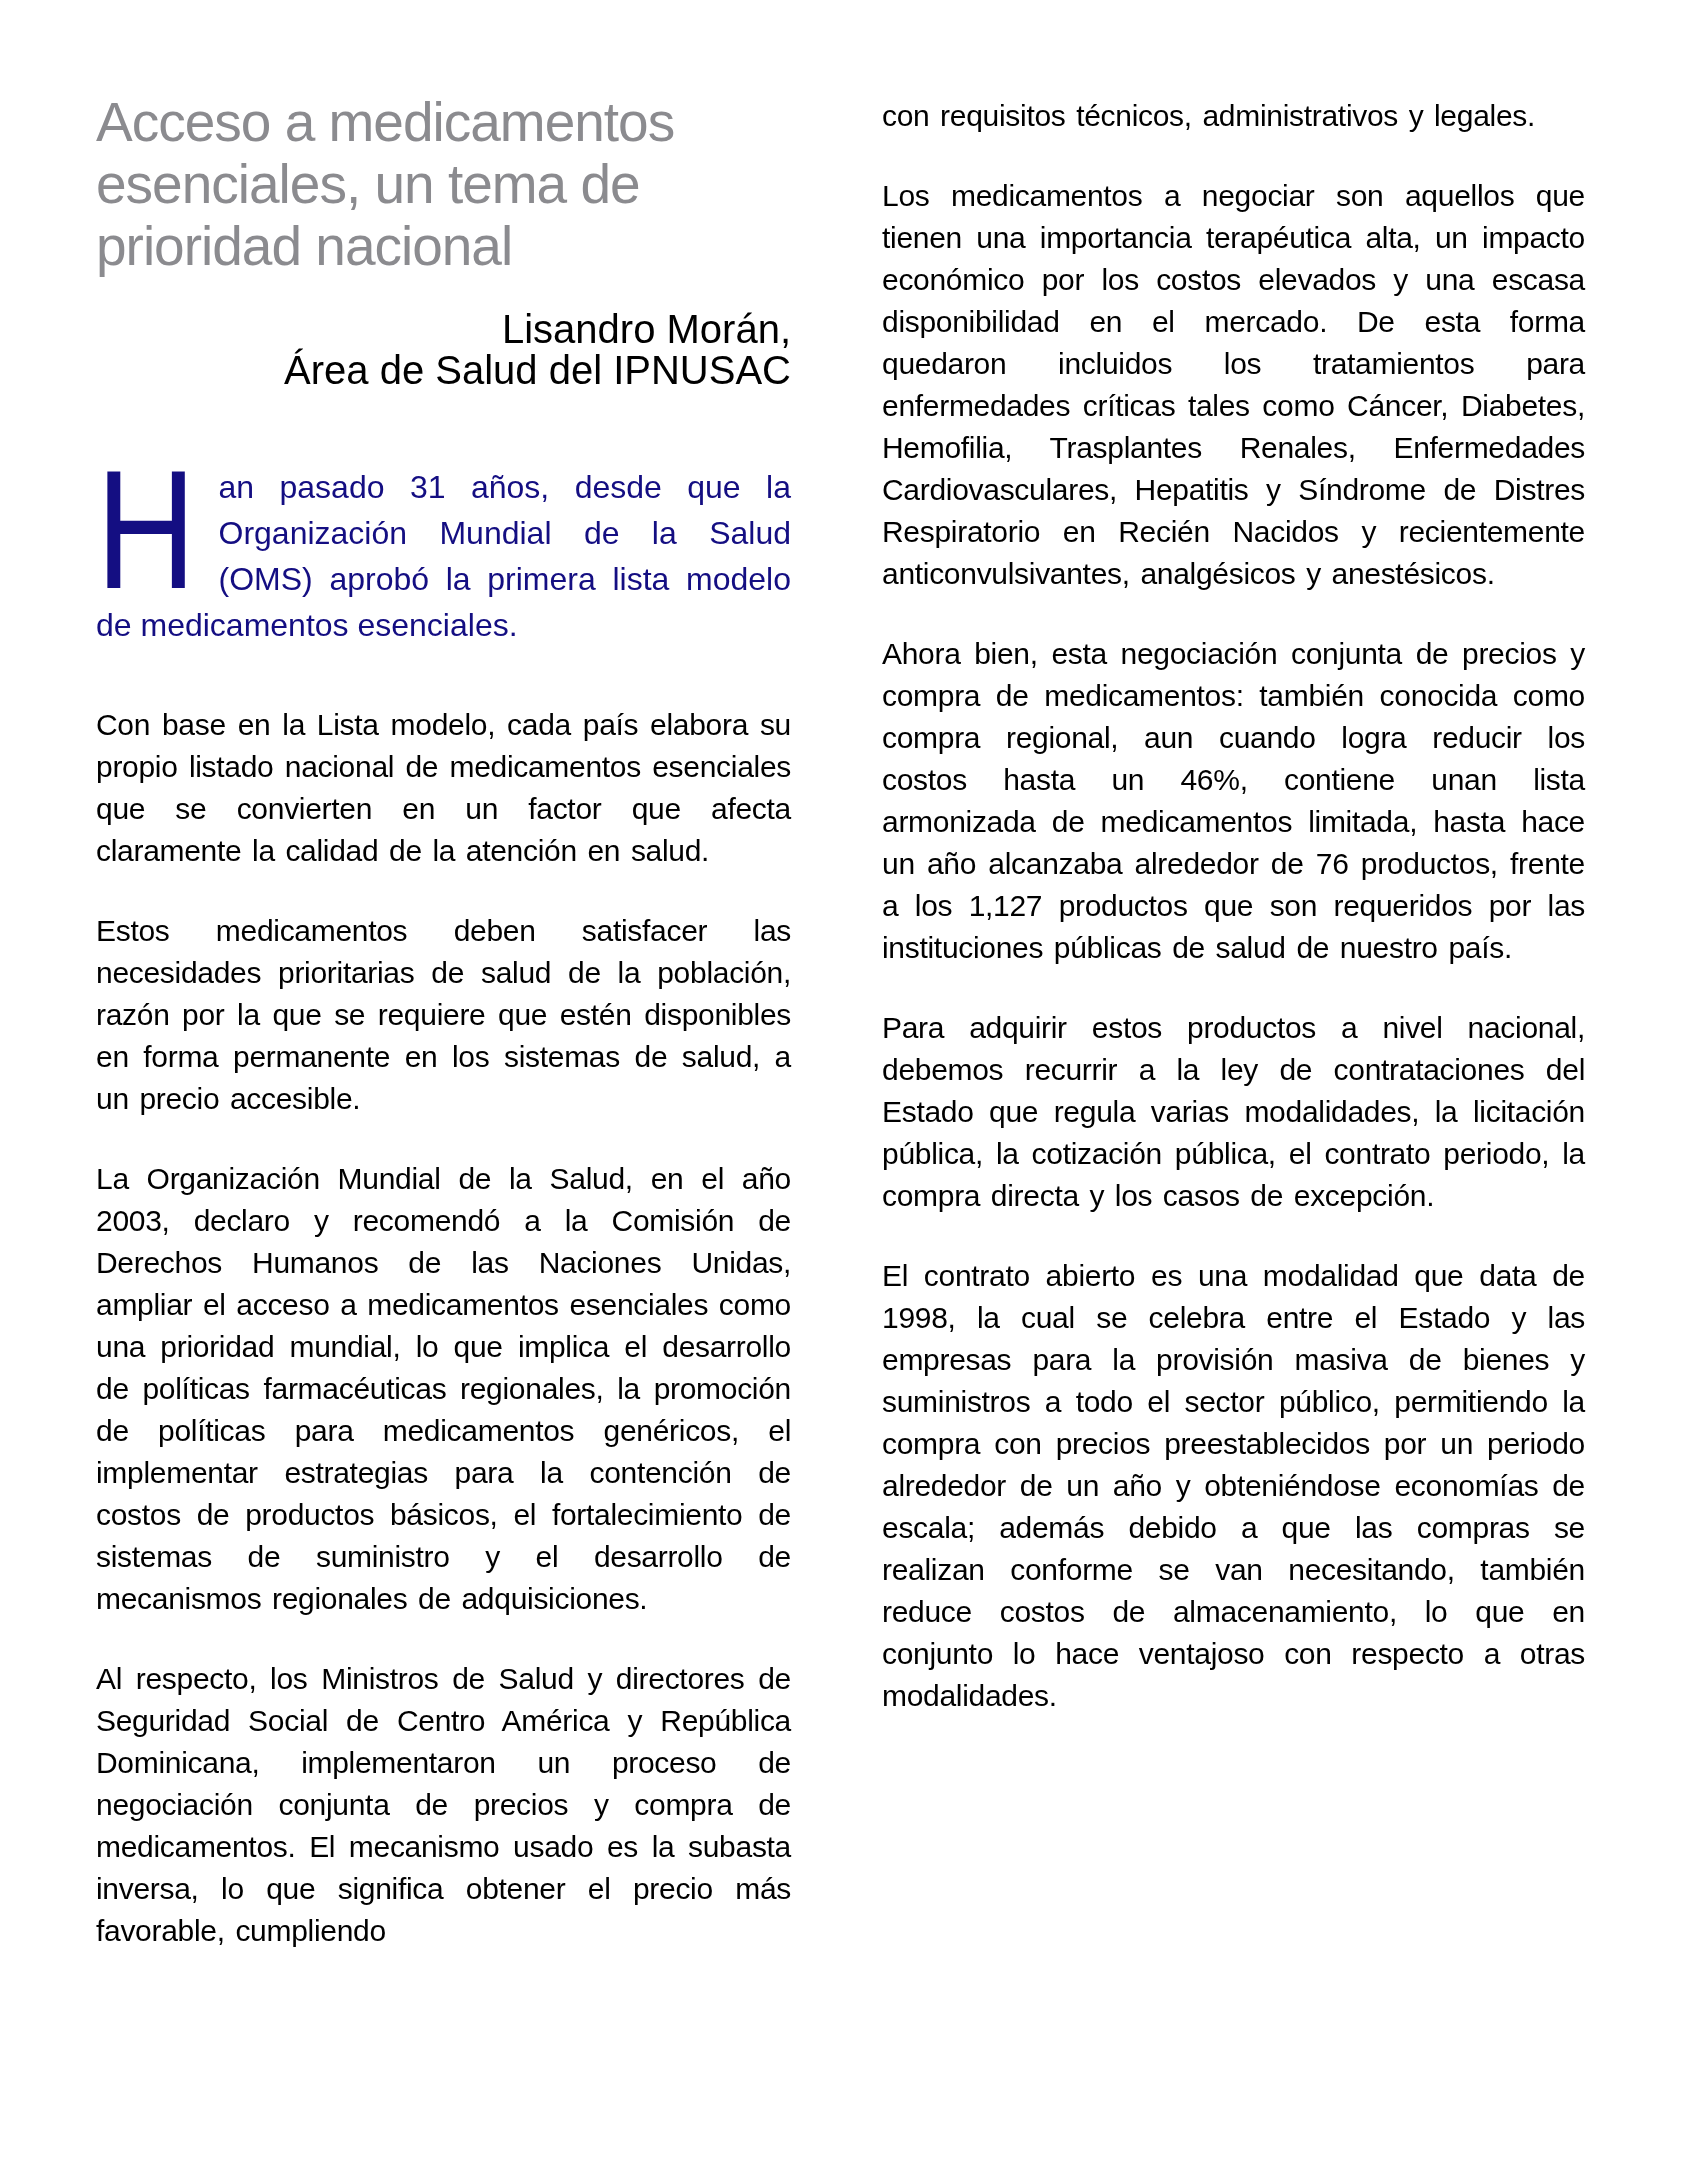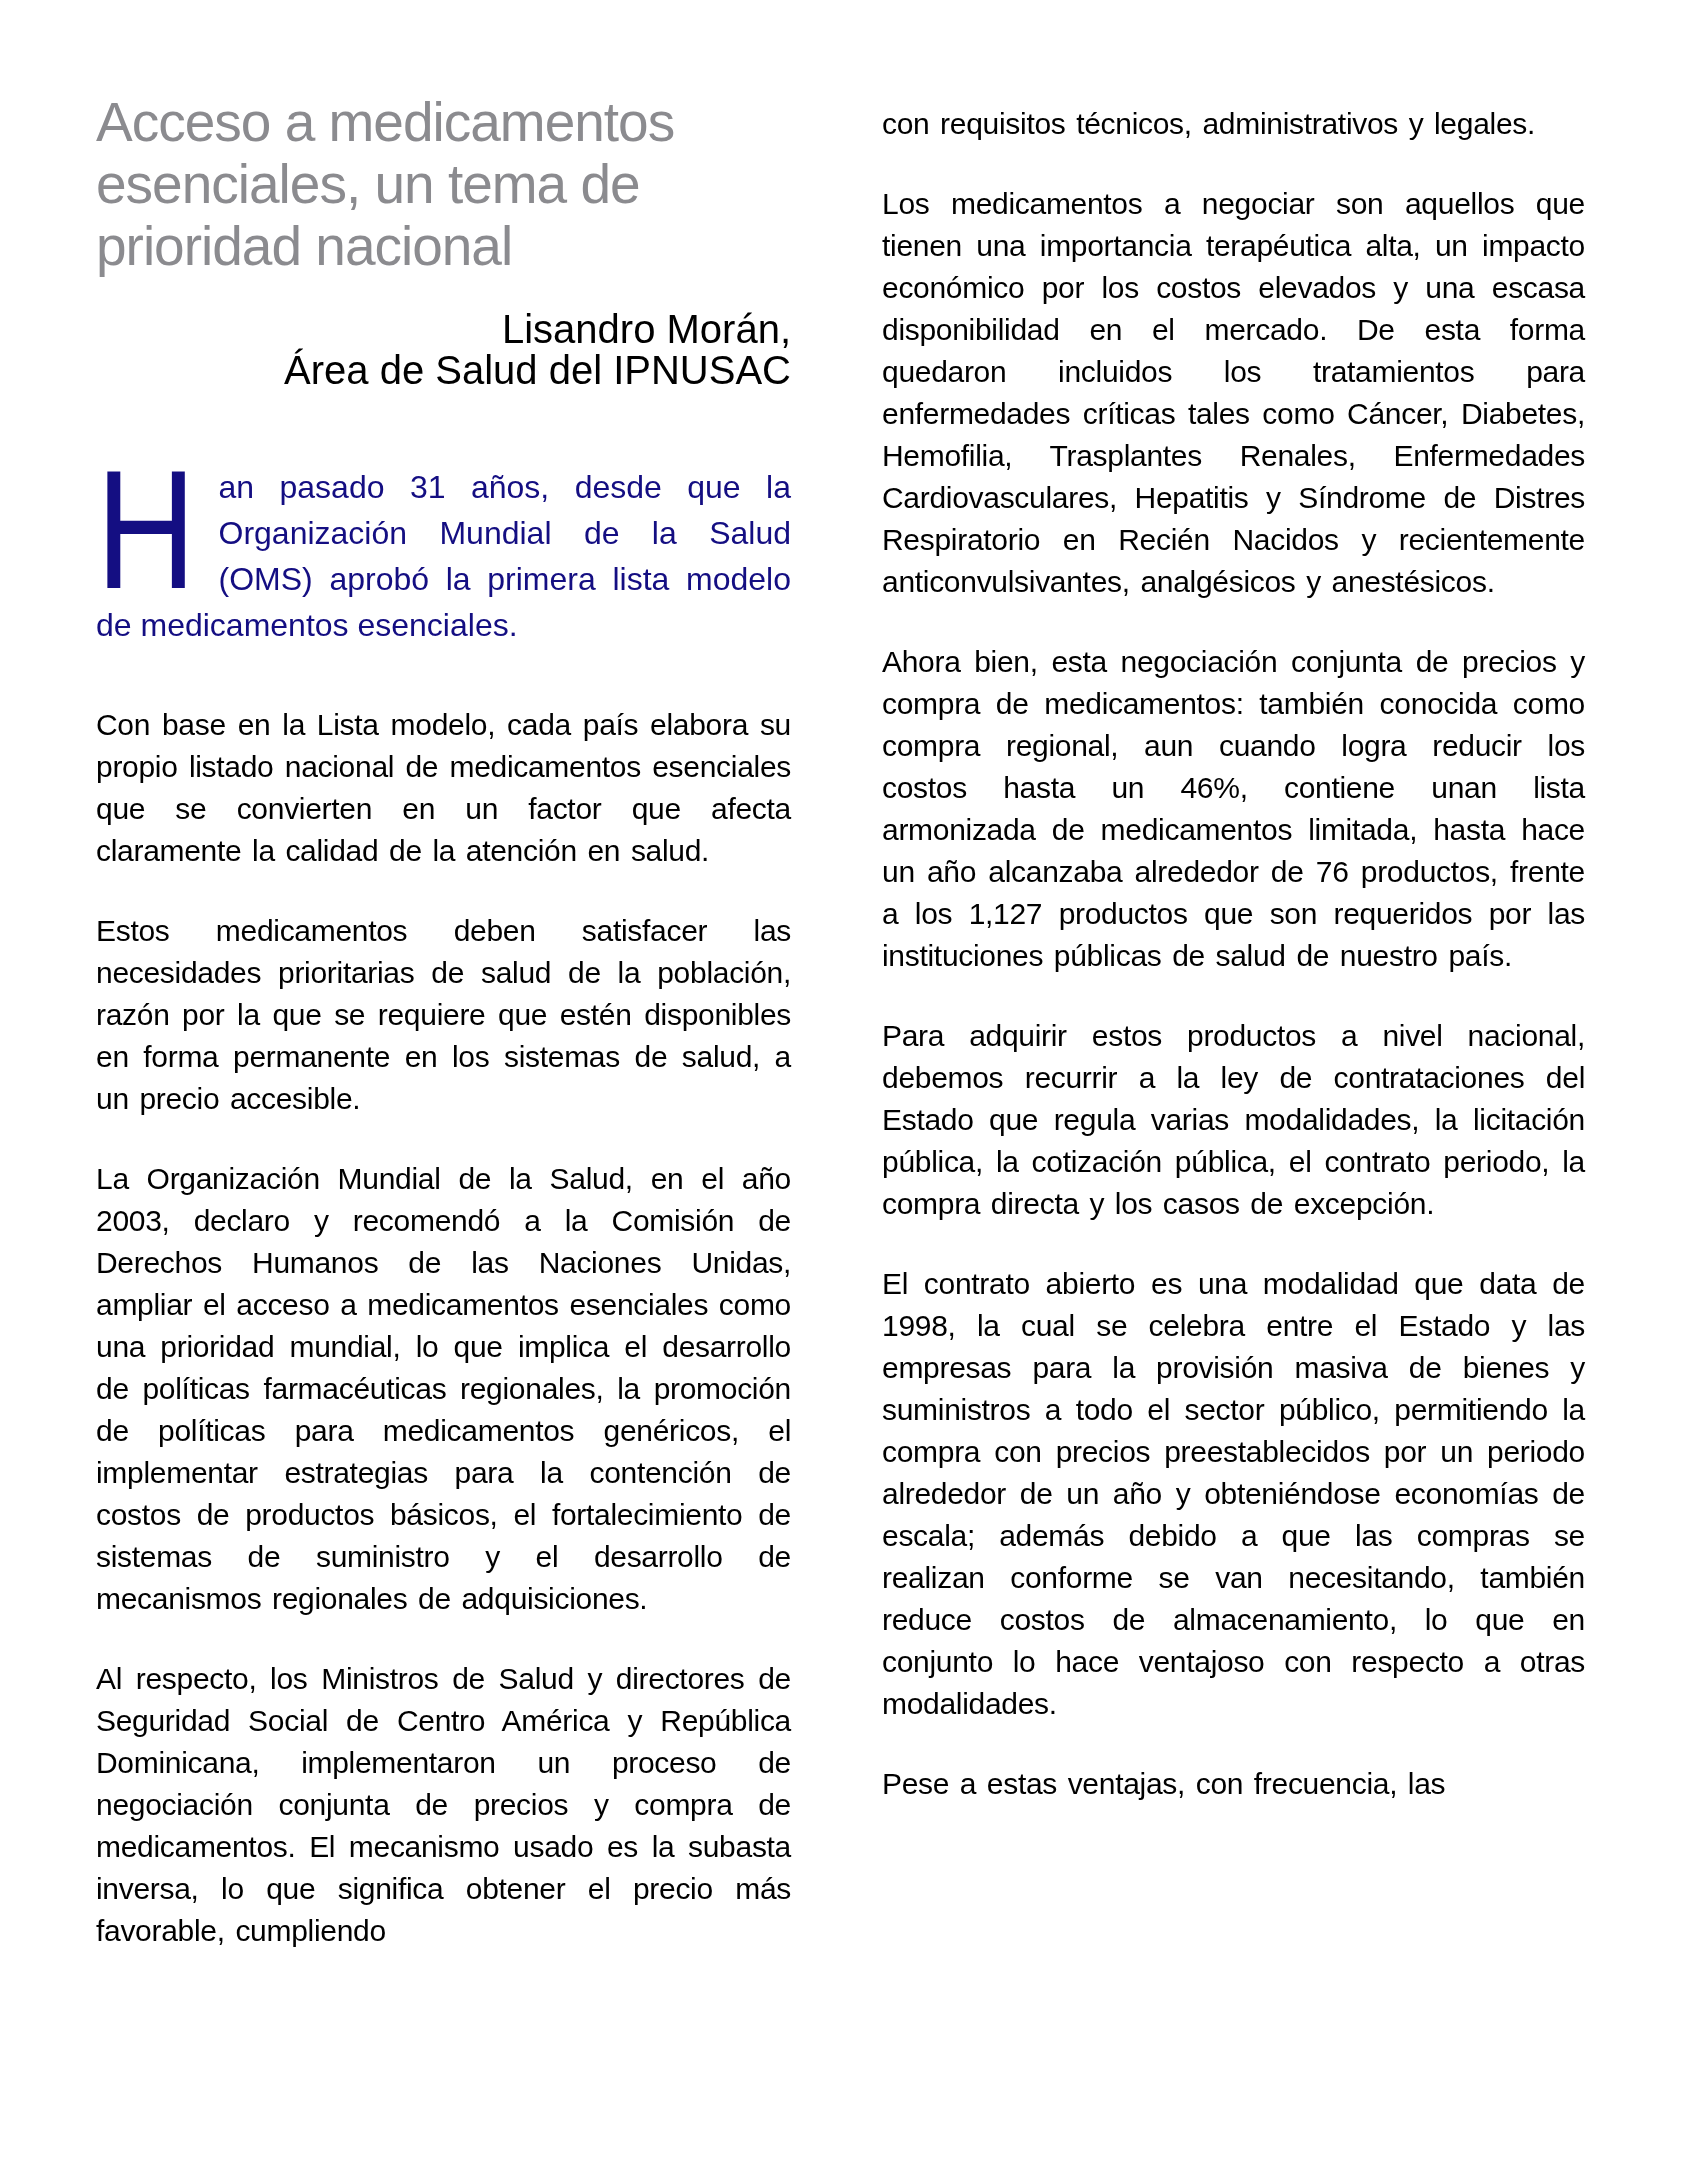--- a/index.html
+++ b/index.html
@@ -62,21 +62,21 @@
     height: 132px;
     margin-right: 16.5px;
     font-size: 169px;
     line-height: 132px;
     font-weight: 400;
     transform: scaleX(0.82);
     transform-origin: 0 0;
     color: var(--lead-blue);
   }
   .paras p {
-    margin: 12px 0 38px 0;
+    margin: 4px 0 38px 0;
     font-size: 30px;
     line-height: 42px;
     letter-spacing: -0.3px;
     word-spacing: 2.6px;
     text-align: justify;
     color: var(--text-black);
   }
   .paras p:last-child { margin-bottom: 0; }
 </style>
 </head>
@@ -104,18 +104,17 @@
       </div>
   </div>
 
   <div class="col col-right">
     <div class="paras">
         <p>con requisitos técnicos, administrativos y legales.</p>
         <p>Los medicamentos a negociar son aquellos que tienen una importancia terapéutica alta, un impacto económico por los costos elevados y una escasa disponibilidad en el mercado. De esta forma quedaron incluidos los tratamientos para enfermedades críticas tales como Cáncer, Diabetes, Hemofilia, Trasplantes Renales, Enfermedades Cardiovasculares, Hepatitis y Síndrome de Distres Respiratorio en Recién Nacidos y recientemente anticonvulsivantes, analgésicos y anestésicos.</p>
         <p>Ahora bien, esta negociación conjunta de precios y compra de medicamentos: también conocida como compra regional, aun cuando logra reducir los costos hasta un 46%, contiene unan lista armonizada de medicamentos limitada, hasta hace un año alcanzaba alrededor de 76 productos, frente a los 1,127 productos que son requeridos por las instituciones públicas de salud de nuestro país.</p>
         <p>Para adquirir estos productos a nivel nacional, debemos recurrir a la ley de contrataciones del Estado que regula varias modalidades, la licitación pública, la cotización pública, el contrato periodo, la compra directa y los casos de excepción.</p>
         <p>El contrato abierto es una modalidad que data de 1998, la cual se celebra entre el Estado y las empresas para la provisión masiva de bienes y suministros a todo el sector público, permitiendo la compra con precios preestablecidos por un periodo alrededor de un año y obteniéndose economías de escala; además debido a que las compras se realizan conforme se van necesitando, también reduce costos de almacenamiento, lo que en conjunto lo hace ventajoso con respecto a otras modalidades.</p>
-        <p>Pese a estas ventajas, con frecuencia, las</p>
       </div>
   </div>
 
 </div>
 
 
 </body></html>

